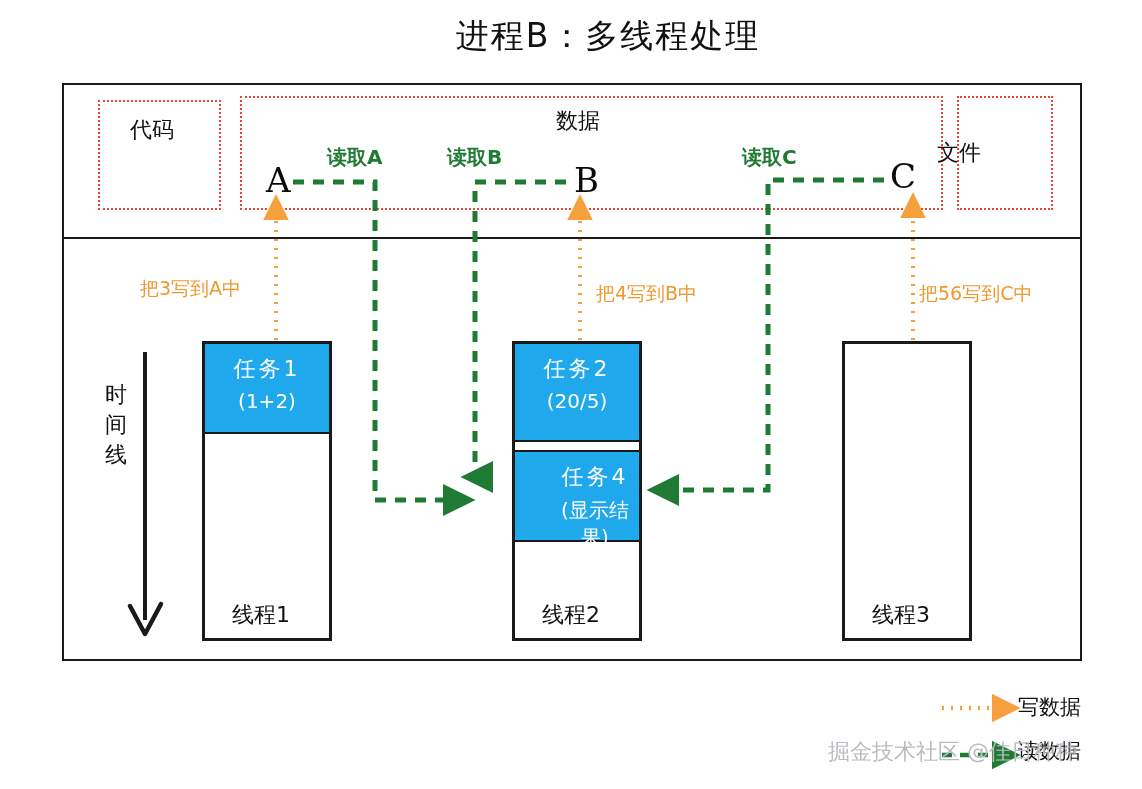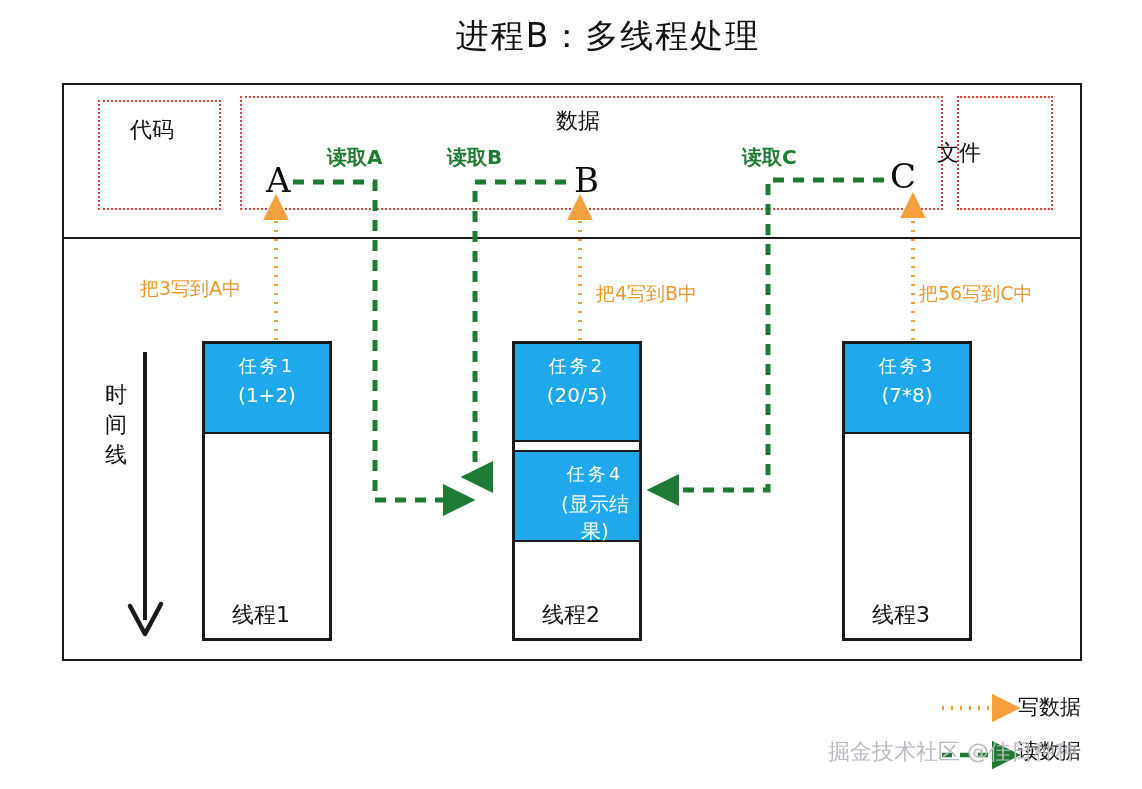--- a/index.html
+++ b/index.html
@@ -49,21 +49,21 @@
   .th1{left:202px;top:341px;width:130px;height:300px;}
   .th2{left:512px;top:341px;width:130px;height:300px;}
   .th3{left:842px;top:341px;width:130px;height:300px;}
   .threadlabel{position:absolute;font-size:22px;color:#111;white-space:nowrap;}
   .tl1{left:232px;top:600px;}
   .tl2{left:542px;top:600px;}
   .tl3{left:872px;top:600px;}
 
   .task{position:absolute;background:#1FA8EC;border:2.5px solid #1a1a1a;
         box-sizing:border-box;color:#fff;text-align:center;}
-  .task .t-name{font-size:18px;margin-top:10px;letter-spacing:3px;}
+  .task .t-name{font-size:22px;margin-top:10px;letter-spacing:3px;}
   .task .t-expr{font-size:20px;margin-top:5px;}
   .tk1{left:203px;top:342px;width:128px;height:92px;}
   .tk2{left:513px;top:342px;width:128px;height:100px;}
   .tk4{left:513px;top:450px;width:128px;height:92px;padding-left:36px;}
   .tk3{left:843px;top:342px;width:128px;height:92px;}
 
   
   .tlwrap{position:absolute;left:86px;top:380px;width:60px;text-align:center;}
   .tlwrap span{display:block;font-size:22px;color:#111;line-height:30px;}
 
@@ -157,24 +157,20 @@
     <div class="t-expr">(1+2)</div>
   </div>
   <div class="task tk2">
     <div class="t-name">任务2</div>
     <div class="t-expr">(20/5)</div>
   </div>
   <div class="task tk4">
     <div class="t-name">任务4</div>
     <div class="t-expr">(显示结果)</div>
   </div>
-  <div class="task tk3">
-    <div class="t-name">任务3</div>
-    <div class="t-expr">(7*8)</div>
-  </div>
 
   <div class="threadlabel tl1">线程1</div>
   <div class="threadlabel tl2">线程2</div>
   <div class="threadlabel tl3">线程3</div>
 
   <div class="legend">
     <div class="legrow">
       <span class="legtext">写数据</span>
     </div>
     <div class="legrow">

